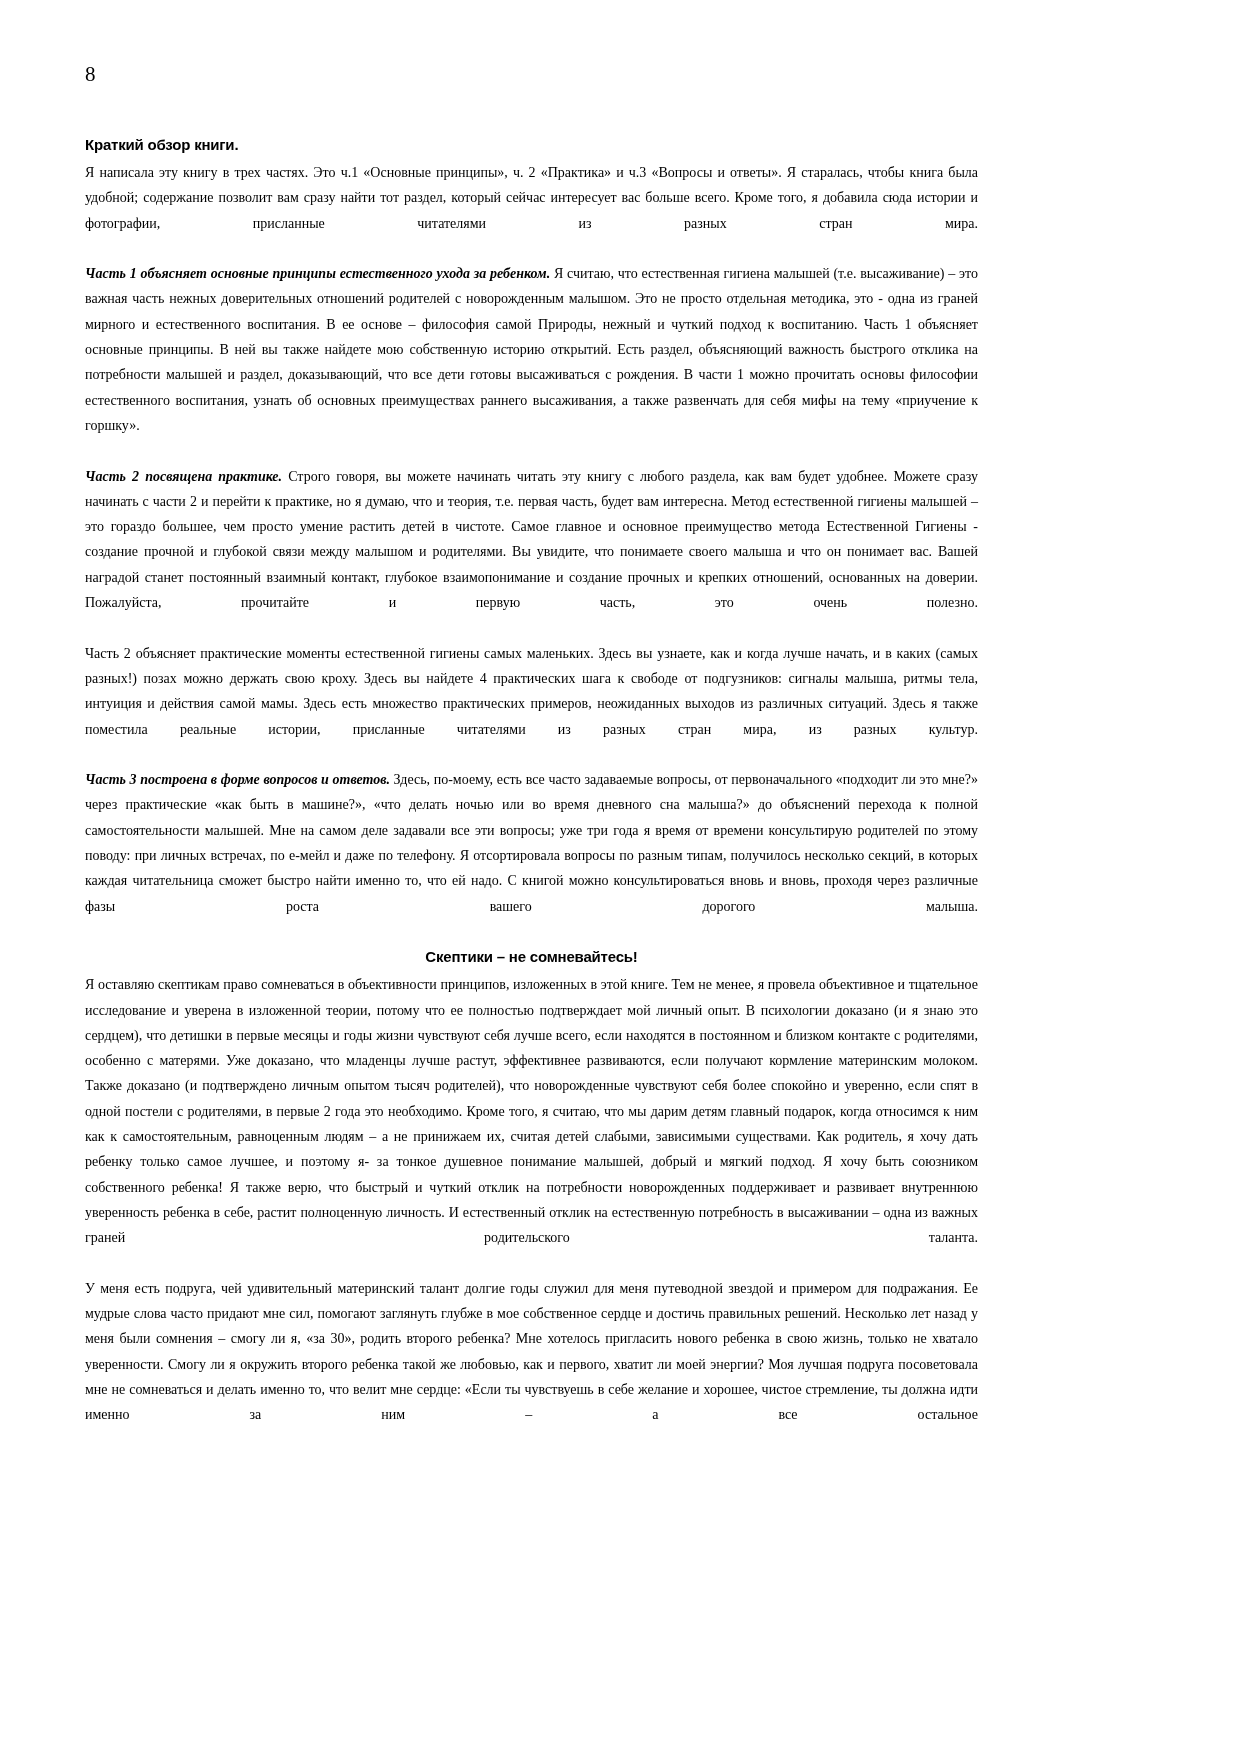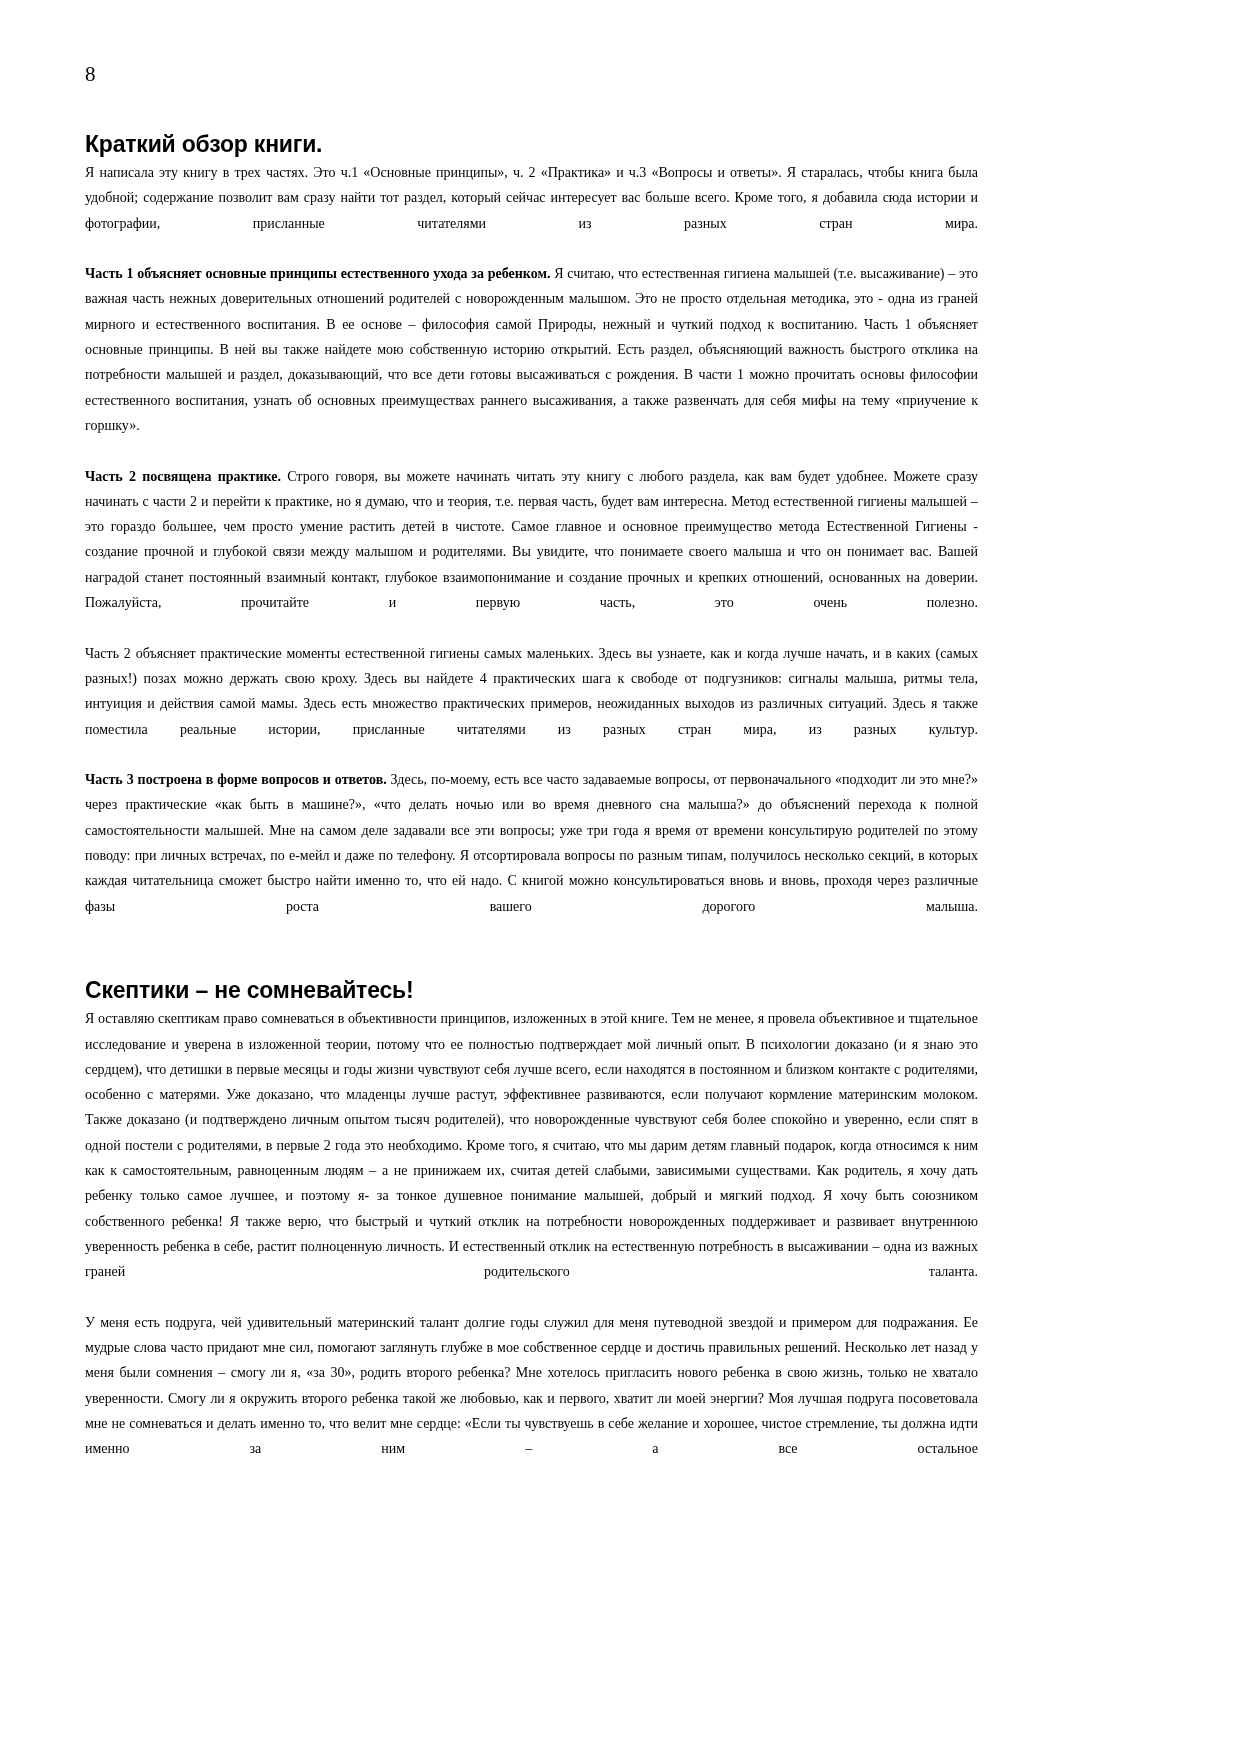--- a/index.html
+++ b/index.html
@@ -24,45 +24,46 @@
   .page-number {
     font-family: "Liberation Serif", "DejaVu Serif", serif;
     font-size: 21px;
     line-height: 24px;
     margin: 0 0 46px 0;
     letter-spacing: 0;
   }
   .section-heading {
     font-family: "Liberation Sans", "DejaVu Sans", sans-serif;
     font-weight: bold;
-    font-size: 23px;
+    font-size: 15px;
     line-height: 25px;
     margin: 0 0 3px 0;
     letter-spacing: -0.2px;
   }
   .heading-gap-top {
-    margin-top: 34px;
+    text-align: center;
   }
   p.body {
     font-size: 14px;
     line-height: 25.3px;
     text-align: justify;
     text-justify: inter-word;
     margin: 0;
     hyphens: none;
     word-spacing: 0.1px;
   }
   p.body + p.body {
     margin-top: 0;
   }
   p.spaced {
     margin-top: 25px;
   }
   .lead {
     font-weight: bold;
+    font-style: italic;
   }
   
   p.body::after {
     content: "";
     display: inline-block;
     width: 100%;
   }
 </style>
 </head>
 <body>

